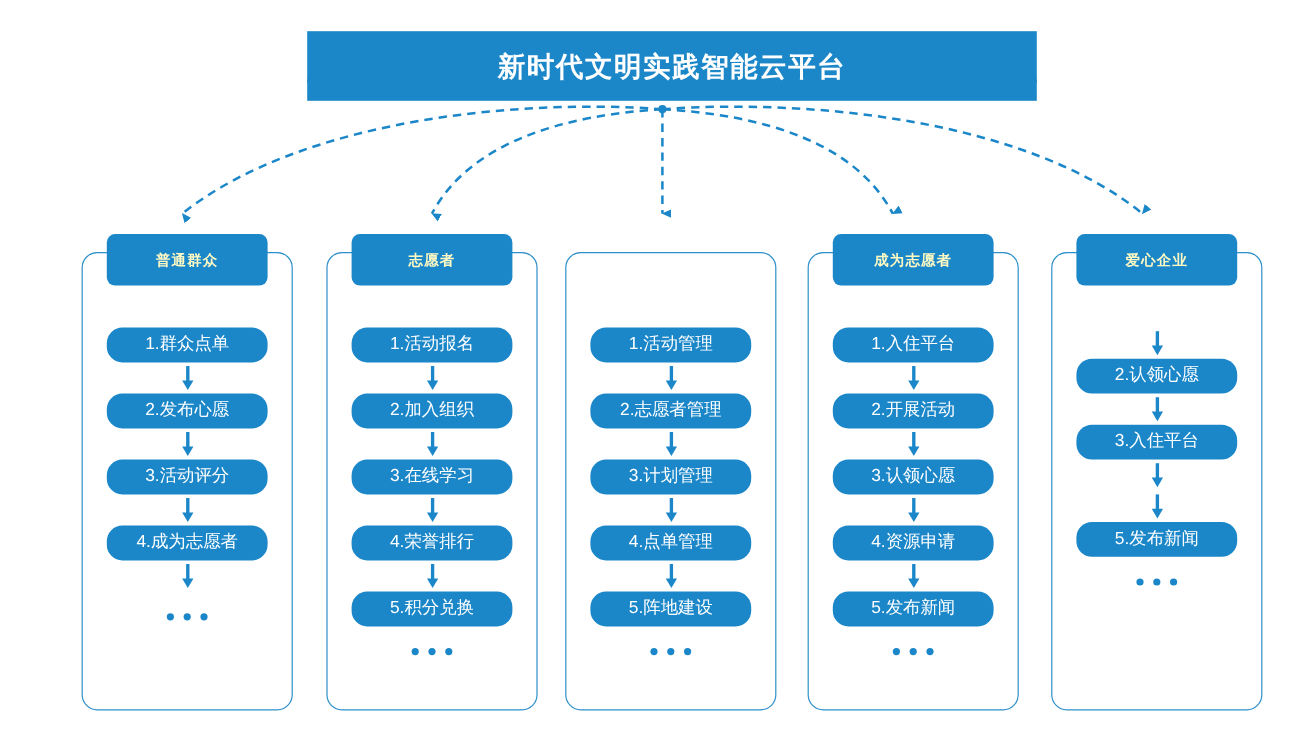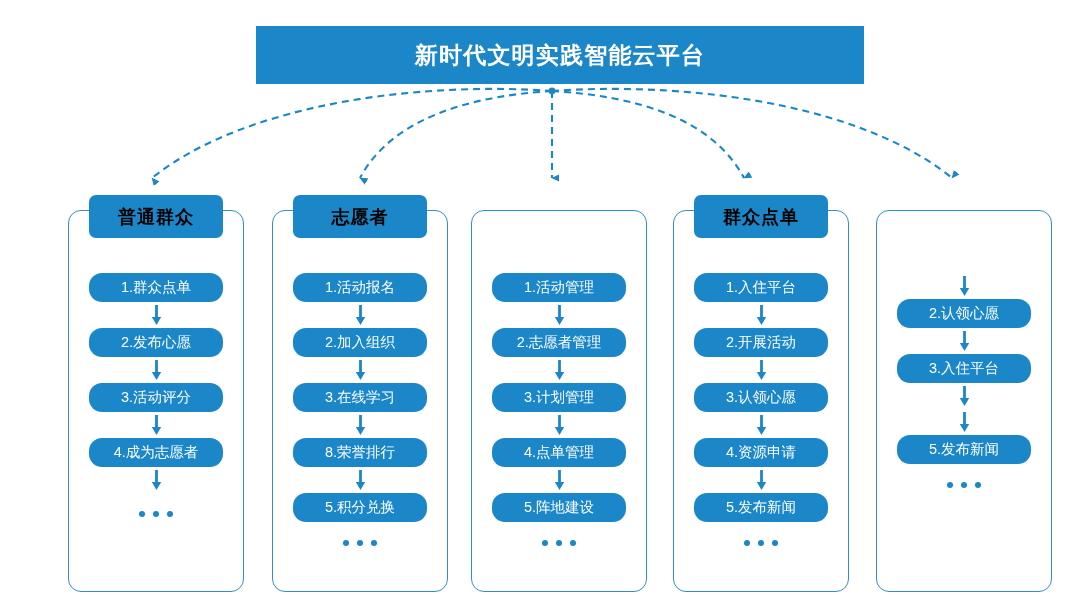--- a/index.html
+++ b/index.html
@@ -97,22 +97,22 @@
     width: 134px;
     height: 43px;
     background: #1b87c9;
     border-radius: 7px;
     display: flex;
     align-items: center;
     justify-content: center;
     z-index: 4;
   }
   .col-header .col-header-text {
-    color: #000000;
-    font-size: 18px;
+    color: #fef9c3;
+    font-size: 12px;
     font-weight: bold;
     letter-spacing: 1px;
     line-height: 1;
     white-space: nowrap;
   }
 
   .col-items {
     position: absolute;
     top: 62px;
     left: 50%;
@@ -258,21 +258,21 @@
           <path d="M0.8 15 L10.2 15 L5.5 23 Z" fill="#1b87c9"></path>
         </svg>
         <div class="item-box">
           <span class="item-text">3.在线学习</span>
         </div>
         <svg class="down-arrow" viewBox="0 0 11 26">
           <rect x="4.1" y="3" width="2.8" height="13" fill="#1b87c9"></rect>
           <path d="M0.8 15 L10.2 15 L5.5 23 Z" fill="#1b87c9"></path>
         </svg>
         <div class="item-box">
-          <span class="item-text">8.荣誉排行</span>
+          <span class="item-text">4.荣誉排行</span>
         </div>
         <svg class="down-arrow" viewBox="0 0 11 26">
           <rect x="4.1" y="3" width="2.8" height="13" fill="#1b87c9"></rect>
           <path d="M0.8 15 L10.2 15 L5.5 23 Z" fill="#1b87c9"></path>
         </svg>
         <div class="item-box">
           <span class="item-text">5.积分兑换</span>
         </div>
         <div class="ellipsis">
           <span class="dot"></span>
@@ -318,21 +318,21 @@
         <div class="ellipsis">
           <span class="dot"></span>
           <span class="dot"></span>
           <span class="dot"></span>
         </div>
       </div>
     </div>
 
     <div class="column col-3">
       <div class="col-header">
-        <span class="col-header-text">群众点单</span>
+        <span class="col-header-text">成为志愿者</span>
       </div>
       <div class="col-items">
         <div class="item-box">
           <span class="item-text">1.入住平台</span>
         </div>
         <svg class="down-arrow" viewBox="0 0 11 26">
           <rect x="4.1" y="3" width="2.8" height="13" fill="#1b87c9"></rect>
           <path d="M0.8 15 L10.2 15 L5.5 23 Z" fill="#1b87c9"></path>
         </svg>
         <div class="item-box">
@@ -361,20 +361,23 @@
         </div>
         <div class="ellipsis">
           <span class="dot"></span>
           <span class="dot"></span>
           <span class="dot"></span>
         </div>
       </div>
     </div>
 
     <div class="column col-4">
+      <div class="col-header">
+        <span class="col-header-text">爱心企业</span>
+      </div>
       <div class="col-items">
         <svg class="down-arrow" viewBox="0 0 11 26">
           <rect x="4.1" y="3" width="2.8" height="13" fill="#1b87c9"></rect>
           <path d="M0.8 15 L10.2 15 L5.5 23 Z" fill="#1b87c9"></path>
         </svg>
         <div class="item-box">
           <span class="item-text">2.认领心愿</span>
         </div>
         <svg class="down-arrow" viewBox="0 0 11 26">
           <rect x="4.1" y="3" width="2.8" height="13" fill="#1b87c9"></rect>

